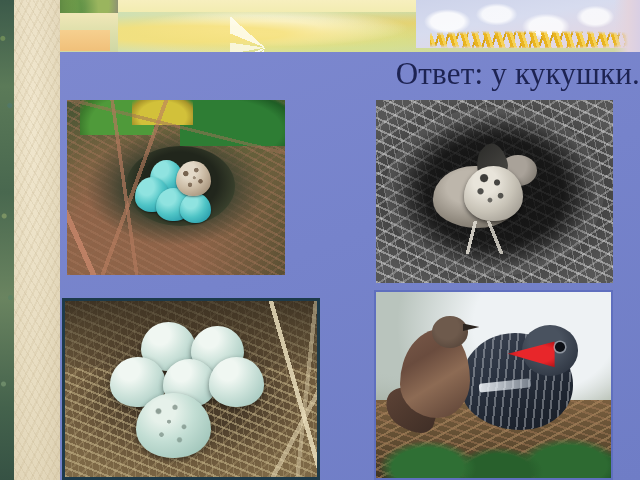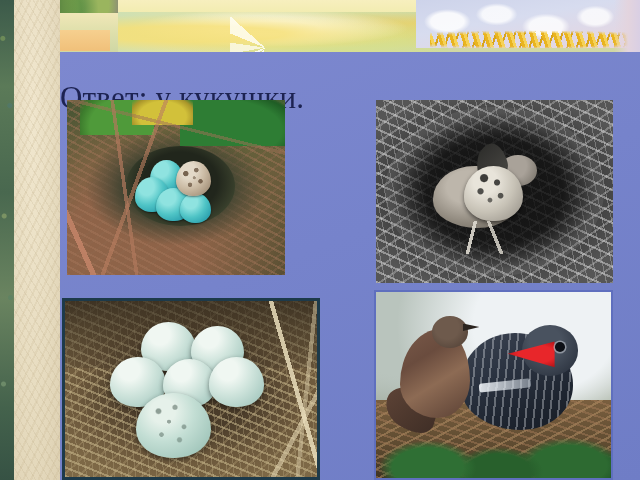--- a/index.html
+++ b/index.html
@@ -182,23 +182,22 @@
   
 
   .title {
     position: absolute;
     left: 60px;
     top: 52px;
     width: 580px;
     height: 44px;
     display: flex;
     align-items: center;
-    justify-content: flex-start;
+    justify-content: flex-end;
     z-index: 4;
-    margin-top: 24px;
   }
   .title-text {
     font-family: "Liberation Serif", serif;
     font-size: 31px;
     line-height: 1.05;
     color: #1d2352;
     letter-spacing: .2px;
     white-space: nowrap;
   }
 

